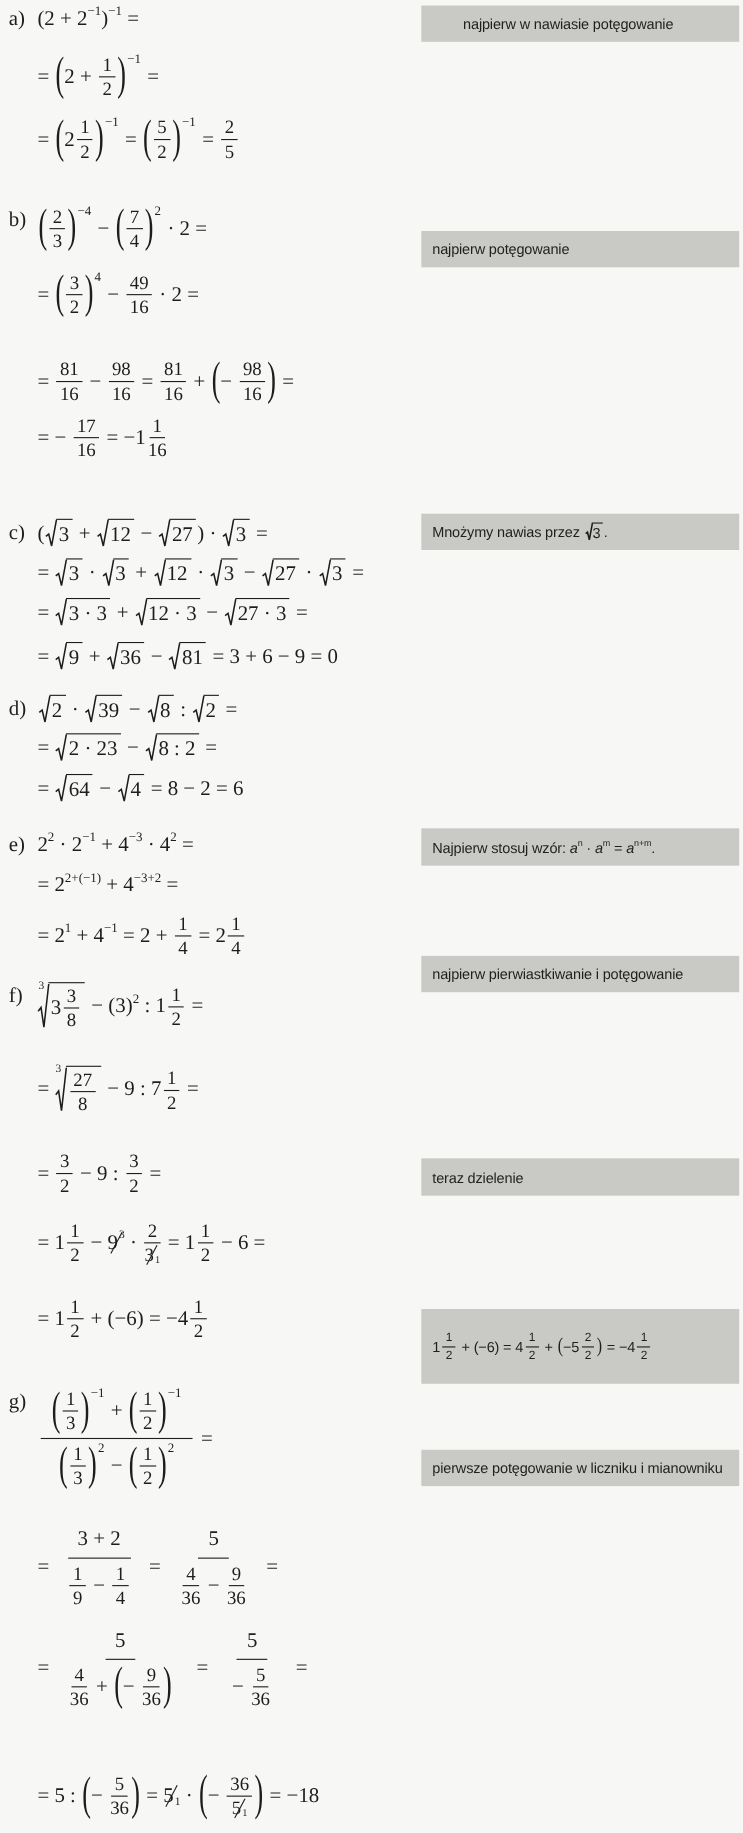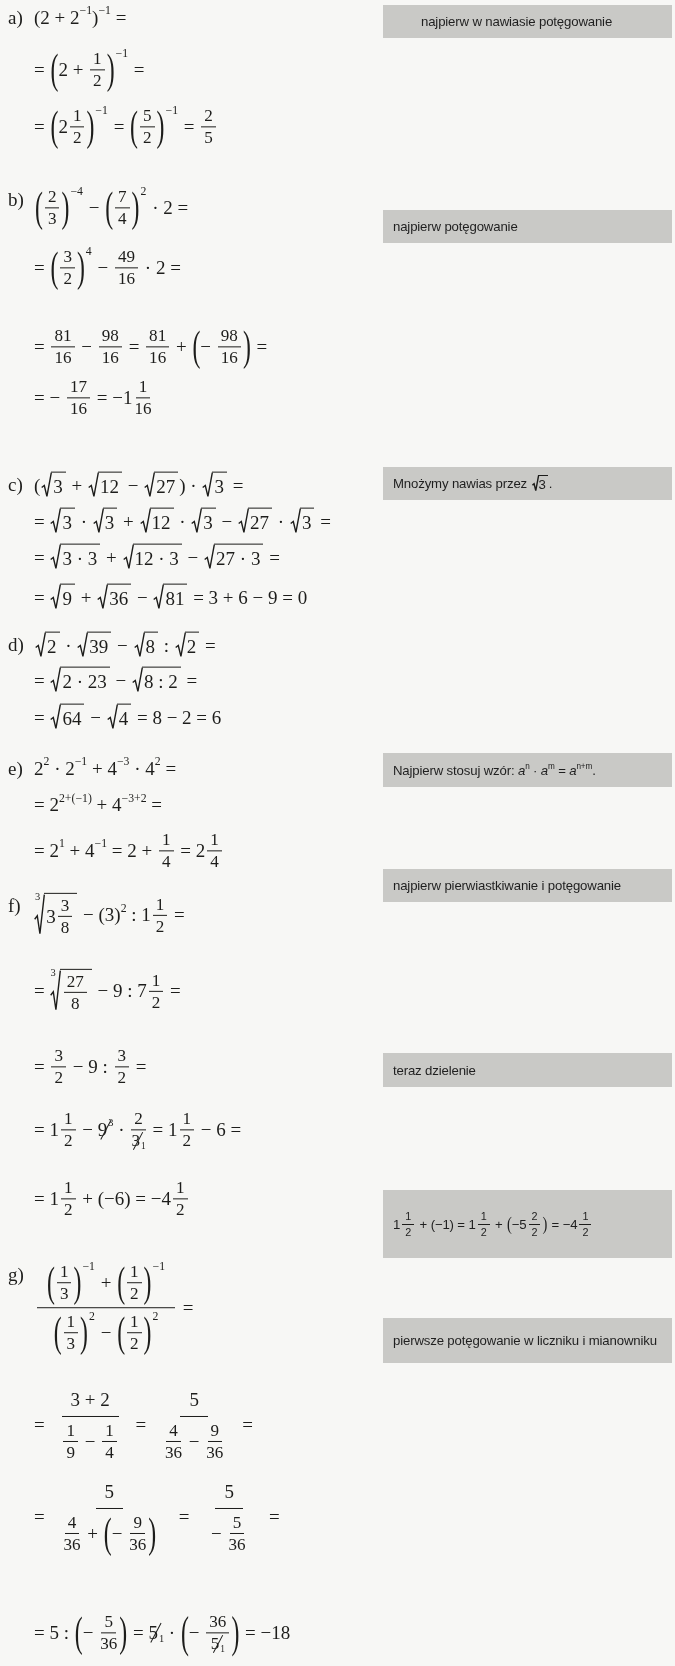--- a/index.html
+++ b/index.html
@@ -882,21 +882,21 @@
         <span class="mtxt">teraz dzielenie</span>
       </div>
       <div class="note" style="top: 1190px; height: 68px;">
         <span class="mtxt">1</span>
         <span class="mfrac">
           <span class="mnum">1</span>
           <span class="mden">
             <span>2</span>
           </span>
         </span>
-        <span class="mtxt"> + (−1) = 1</span>
+        <span class="mtxt"> + (−6) = 4</span>
         <span class="mfrac">
           <span class="mnum">1</span>
           <span class="mden">
             <span>2</span>
           </span>
         </span>
         <span class="mtxt"> + </span>
         <span class="mpar">
           <span class="pg" style="transform: scaleY(1.3);">(</span>
           <span class="pinner">
@@ -911,17 +911,17 @@
           <span class="pg" style="transform: scaleY(1.3);">)</span>
         </span>
         <span class="mtxt"> = −4</span>
         <span class="mfrac">
           <span class="mnum">1</span>
           <span class="mden">
             <span>2</span>
           </span>
         </span>
       </div>
-      <div class="note" style="top: 1318px; height: 45px;">
+      <div class="note" style="top: 1318px; height: 33px;">
         <span class="mtxt">pierwsze potęgowanie w liczniku i mianowniku</span>
       </div>
     </div>
 </div>
 
 </body></html>

